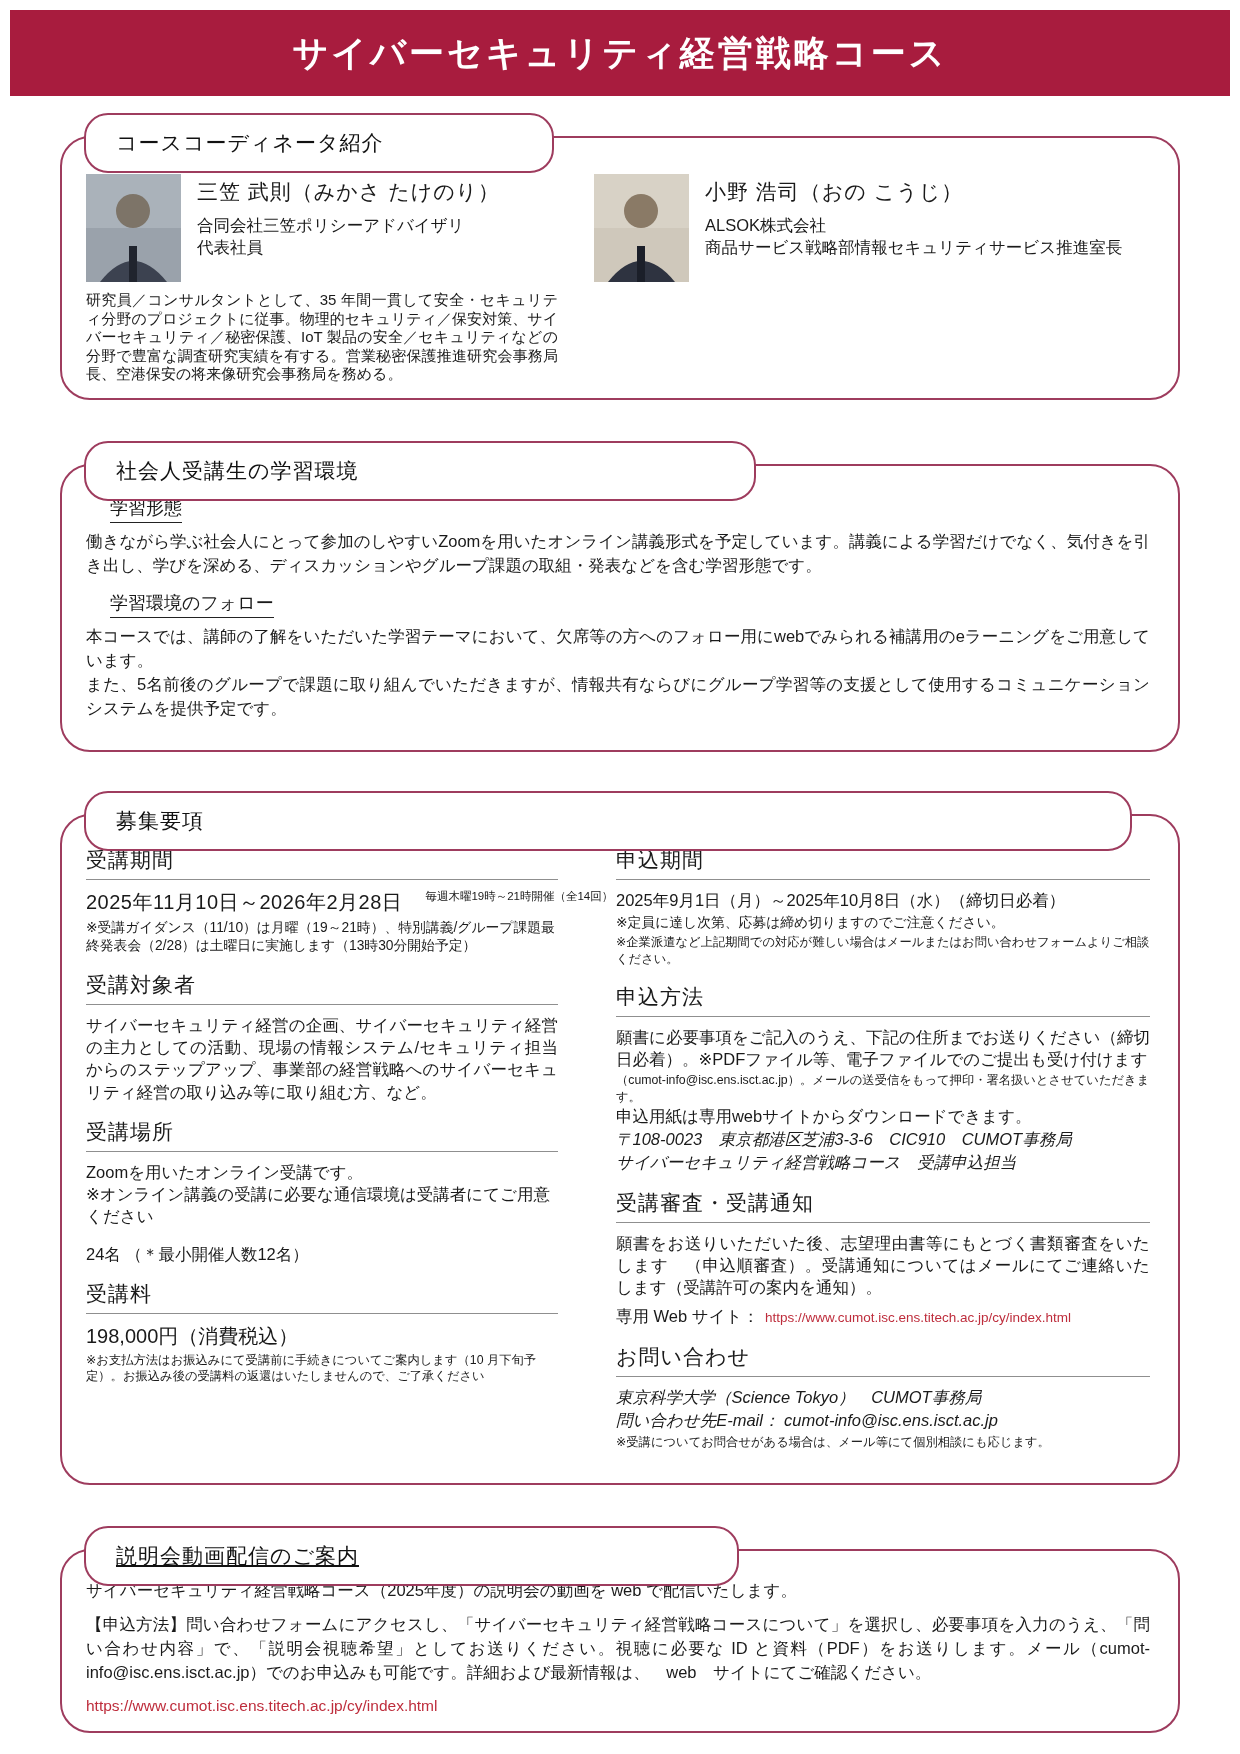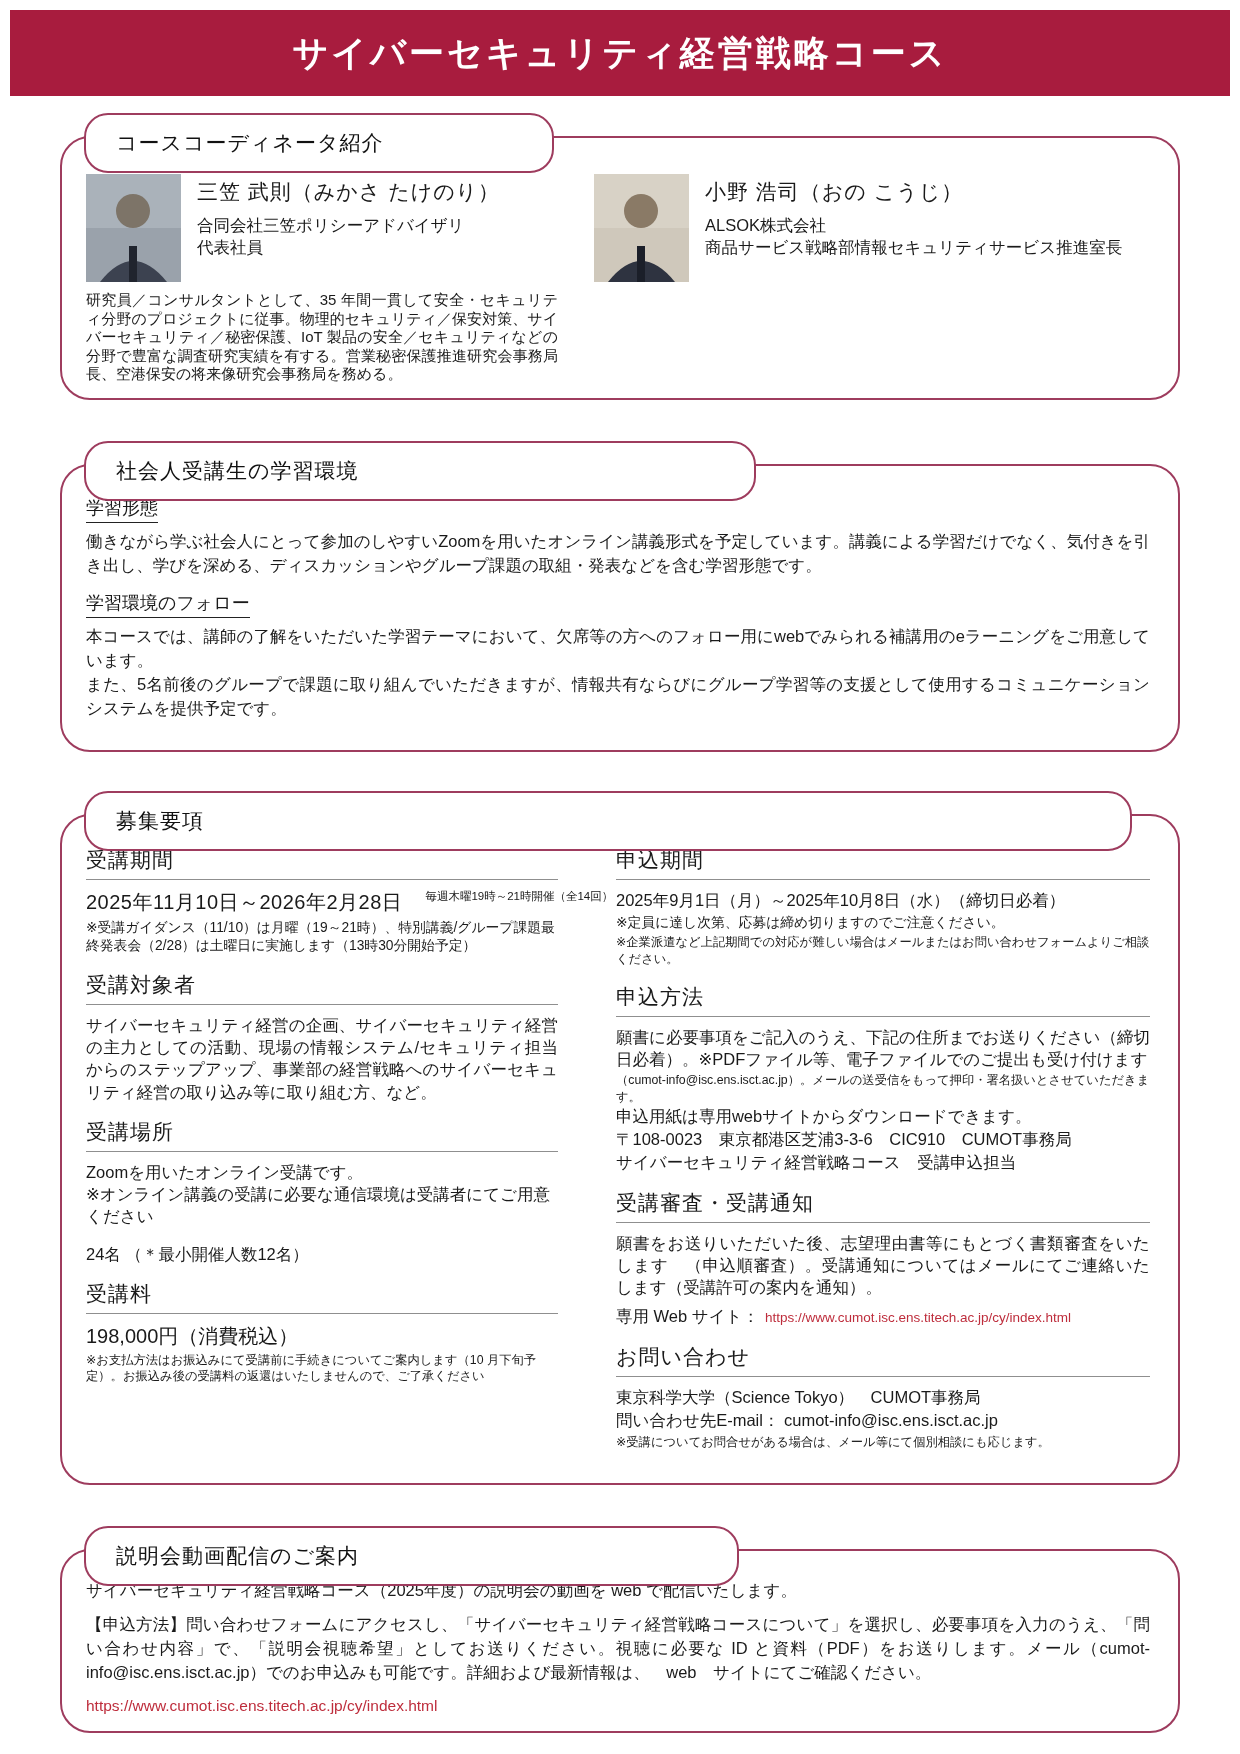--- a/index.html
+++ b/index.html
@@ -14,52 +14,52 @@
   
   .banner{margin:10px 10px 0 10px;height:86px;background:var(--banner);
           display:flex;align-items:center;justify-content:center;}
   .banner h1{color:#fff;font-size:35px;font-weight:bold;letter-spacing:3px;}
   
   .content{padding:0 60px;}
   .sec{position:relative;border:2.5px solid var(--border);border-radius:30px;background:#fff;}
   .pill{position:absolute;top:-25px;left:22px;height:60px;background:#fff;
         border:2.5px solid var(--border);border-radius:24px;display:flex;align-items:center;
         padding-left:30px;font-size:21px;letter-spacing:1px;color:#111;}
-  .w1{width:470px;} .w2{width:672px;} .w3{width:1048px;} .w4{width:655px;}
+  .w1{width:470px;} .w2{width:672px;} .w3{width:1048px;} .w4{width:655px;text-decoration:underline;}
   
   .sec1{margin-top:40px;padding:36px 26px 14px 24px;}
   .persons{display:grid;grid-template-columns:472px 1fr;column-gap:36px;}
   .person-head{display:flex;gap:16px;align-items:flex-start;}
   .photo{width:95px;height:108px;flex:0 0 auto;overflow:hidden;}
   .photo svg{display:block;}
   .pinfo{padding-top:4px;}
   .pname{font-size:21px;margin-bottom:9px;letter-spacing:1px;}
   .porg{font-size:16.5px;line-height:1.32;}
   .bio{font-size:15px;line-height:1.24;text-align:justify;margin-top:9px;}
   
   .sec2{margin-top:64px;padding:30px 28px 16px 24px;}
   .uhead{display:inline-block;font-size:18px;border-bottom:1.5px solid #222;
-         padding-bottom:2px;margin-bottom:7px;}
+         padding-bottom:2px;margin-bottom:7px;margin-left:24px;}
   .body{font-size:16.5px;line-height:1.45;}
   .just{text-align:justify;}
   .sub{margin-bottom:13px;}
   
   .sec3{margin-top:62px;padding:30px 28px 18px 24px;}
   .cols{display:grid;grid-template-columns:472px 1fr;column-gap:58px;}
   .h{font-size:21px;font-weight:500;border-bottom:1.5px solid #8f8f8f;
      padding-bottom:5px;margin-bottom:9px;letter-spacing:1px;}
   .block{margin-bottom:15px;}
   .mainline{display:flex;align-items:flex-start;gap:23px;}
   .big{font-size:20px;letter-spacing:0.5px;white-space:nowrap;}
   .tiny{font-size:11.5px;white-space:nowrap;}
   .note{font-size:13.8px;line-height:1.35;margin-top:3px;}
   .note-s{font-size:12.3px;line-height:1.35;margin-top:2px;}
   .body-m{font-size:16.5px;line-height:1.35;}
   .fee-big{font-size:20px;margin-bottom:2px;}
-  .addr{font-size:16.5px;line-height:1.4;}
+  .addr{font-size:16.5px;line-height:1.4;font-style:italic;}
   .sitewrap{margin-top:7px;display:flex;align-items:baseline;gap:6px;}
   .sitelabel{font-size:16.5px;white-space:nowrap;}
   a.link{color:var(--link);text-decoration:none;}
   .url-s{font-size:13.5px;}
   
   .sec4{margin-top:64px;padding:28px 28px 16px 24px;}
   .sec4 .body{margin-bottom:10px;}
   .url-m{font-size:15.5px;display:inline-block;margin-top:2px;}
 </style>
 </head>

